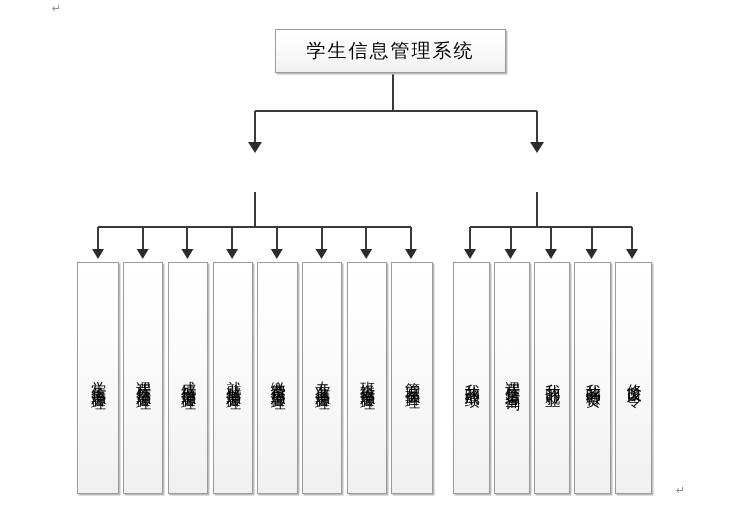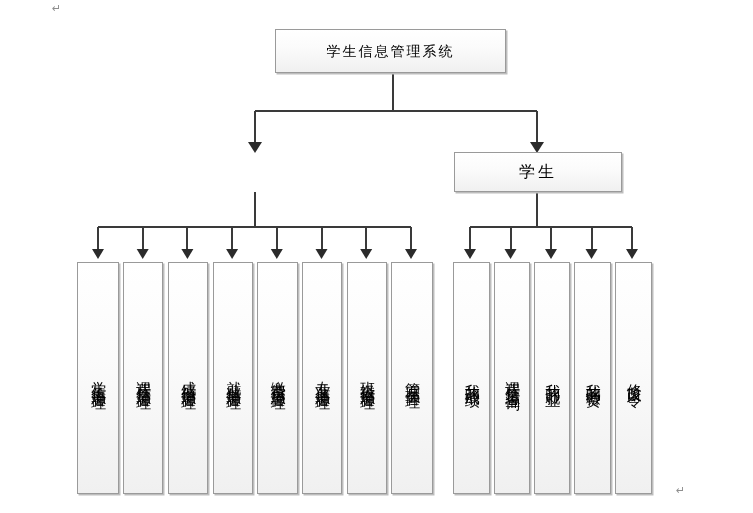--- a/index.html
+++ b/index.html
@@ -31,21 +31,21 @@
   .node .lbl{
     display:block;
     text-align:center;
     line-height:1.02;
     letter-spacing:0.5px;
     white-space:nowrap;
   }
 
   
   #root-node{left:275px;top:29px;width:231px;height:44px;}
-  #root-node .lbl{font-size:14px;letter-spacing:2px;}
+  #root-node .lbl{font-size:19px;letter-spacing:2px;}
 
   
   .lvl2{height:40px;}
   #node-admin{left:178px;top:152px;width:163px;}
   #node-student{left:454px;top:152px;width:168px;}
   .lvl2 .lbl{font-size:16px;letter-spacing:3px;}
 
   
   .leaf{top:262px;height:232px;}
   .leaf .lbl{
@@ -122,23 +122,20 @@
       <polygon points="545,249 557,249 551,259"></polygon>
       <polygon points="585.5,249 597.5,249 591.5,259"></polygon>
       <polygon points="626,249 638,249 632,259"></polygon>
     </g>
   </svg>
 
   <div class="node" id="root-node">
     <span class="lbl">学生信息管理系统</span>
   </div>
 
-  <div class="node lvl2" id="node-student">
-    <span class="lbl">学生</span>
-  </div>
 
   <div class="node leaf" style="left:77px;width:42px;">
     <span class="lbl">学生信息管理</span>
   </div>
   <div class="node leaf" style="left:123px;width:40px;">
     <span class="lbl">课程信息管理</span>
   </div>
   <div class="node leaf" style="left:168px;width:40px;">
     <span class="lbl">成绩信息管理</span>
   </div>

